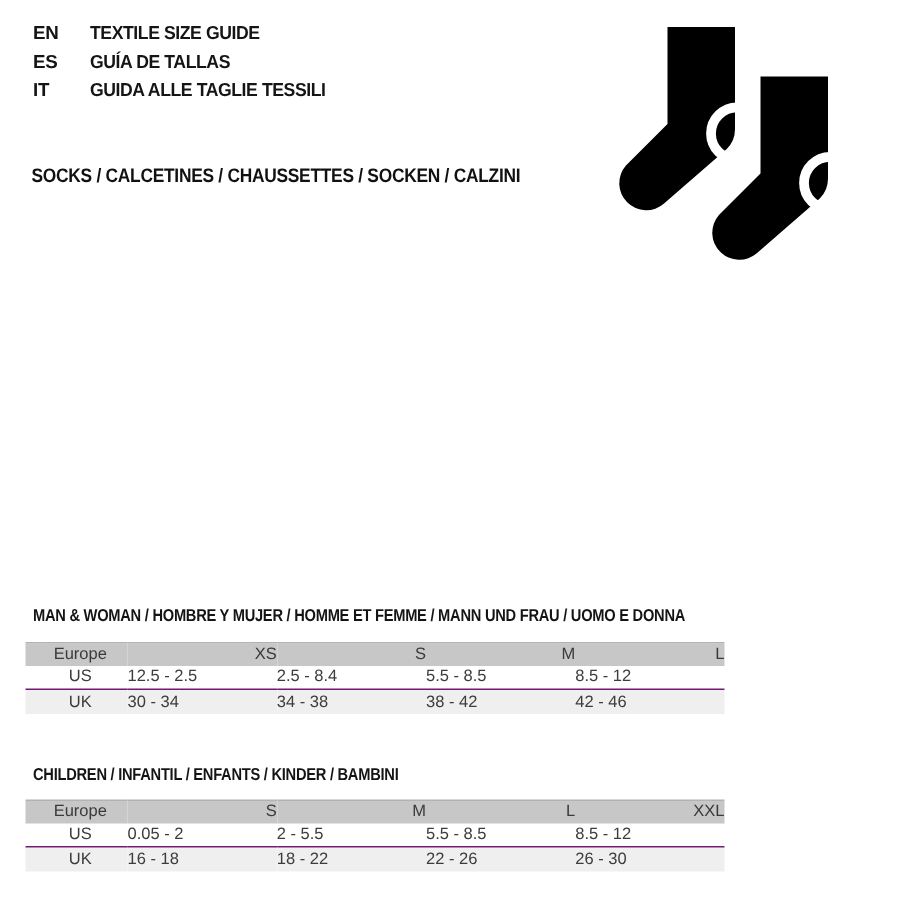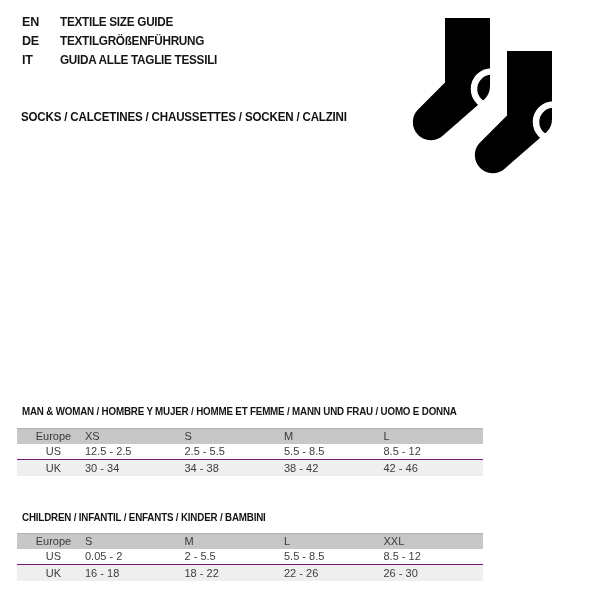--- a/index.html
+++ b/index.html
@@ -30,42 +30,42 @@
   .title-adults   { top:405px; }
   .title-children { top:511px; }
 
   table.size-table { position:absolute; left:17px; width:466px; border-collapse:collapse;
                      table-layout:fixed; }
   .table-adults   { top:428px; }
   .table-children { top:533px; }
 
   .size-table col.c-region { width:68px; }
   .size-table th { background:#c7c7c7; border-top:1px solid #b2b2b2; height:15px;
-                   font-weight:400; font-size:11px; color:#3a3a3a; text-align:left;
+                   font-weight:400; font-size:11px; color:#3a3a3a; text-align:right;
                    vertical-align:middle; }
   .size-table th.cell-region { text-align:center; padding-left:5px; }
   .size-table td { height:16px; font-size:11px; color:#3c3c3c; 
                    vertical-align:middle; }
   .size-table td.cell-region { text-align:center; padding-left:5px; }
   .size-table tr.row-alt td { background:#efefef; }
   .size-table tbody tr + tr td { border-top:1px solid #701a75; }
 </style>
 </head>
 <body>
 
 <div class="canvas">
 
   <div class="lang-block">
     <div class="lang-row">
       <span class="lang-code">EN</span>
       <span class="lang-label">TEXTILE SIZE GUIDE</span>
     </div>
     <div class="lang-row">
-      <span class="lang-code">DE</span>
-      <span class="lang-label">TEXTILGRÖßENFÜHRUNG</span>
+      <span class="lang-code">ES</span>
+      <span class="lang-label">GUÍA DE TALLAS</span>
     </div>
     <div class="lang-row">
       <span class="lang-code">IT</span>
       <span class="lang-label">GUIDA ALLE TAGLIE TESSILI</span>
     </div>
   </div>
 
   <div class="category-heading">SOCKS / CALCETINES / CHAUSSETTES / SOCKEN / CALZINI</div>
 
   <svg class="socks-icon" viewBox="0 0 175 165" xmlns="http://www.w3.org/2000/svg" aria-hidden="true">
@@ -97,21 +97,21 @@
         <th>XS</th>
         <th>S</th>
         <th>M</th>
         <th>L</th>
       </tr>
     </thead>
     <tbody>
       <tr>
         <td class="cell-region">US</td>
         <td>12.5 - 2.5</td>
-        <td>2.5 - 5.5</td>
+        <td>2.5 - 8.4</td>
         <td>5.5 - 8.5</td>
         <td>8.5 - 12</td>
       </tr>
       <tr class="row-alt">
         <td class="cell-region">UK</td>
         <td>30 - 34</td>
         <td>34 - 38</td>
         <td>38 - 42</td>
         <td>42 - 46</td>
       </tr>

